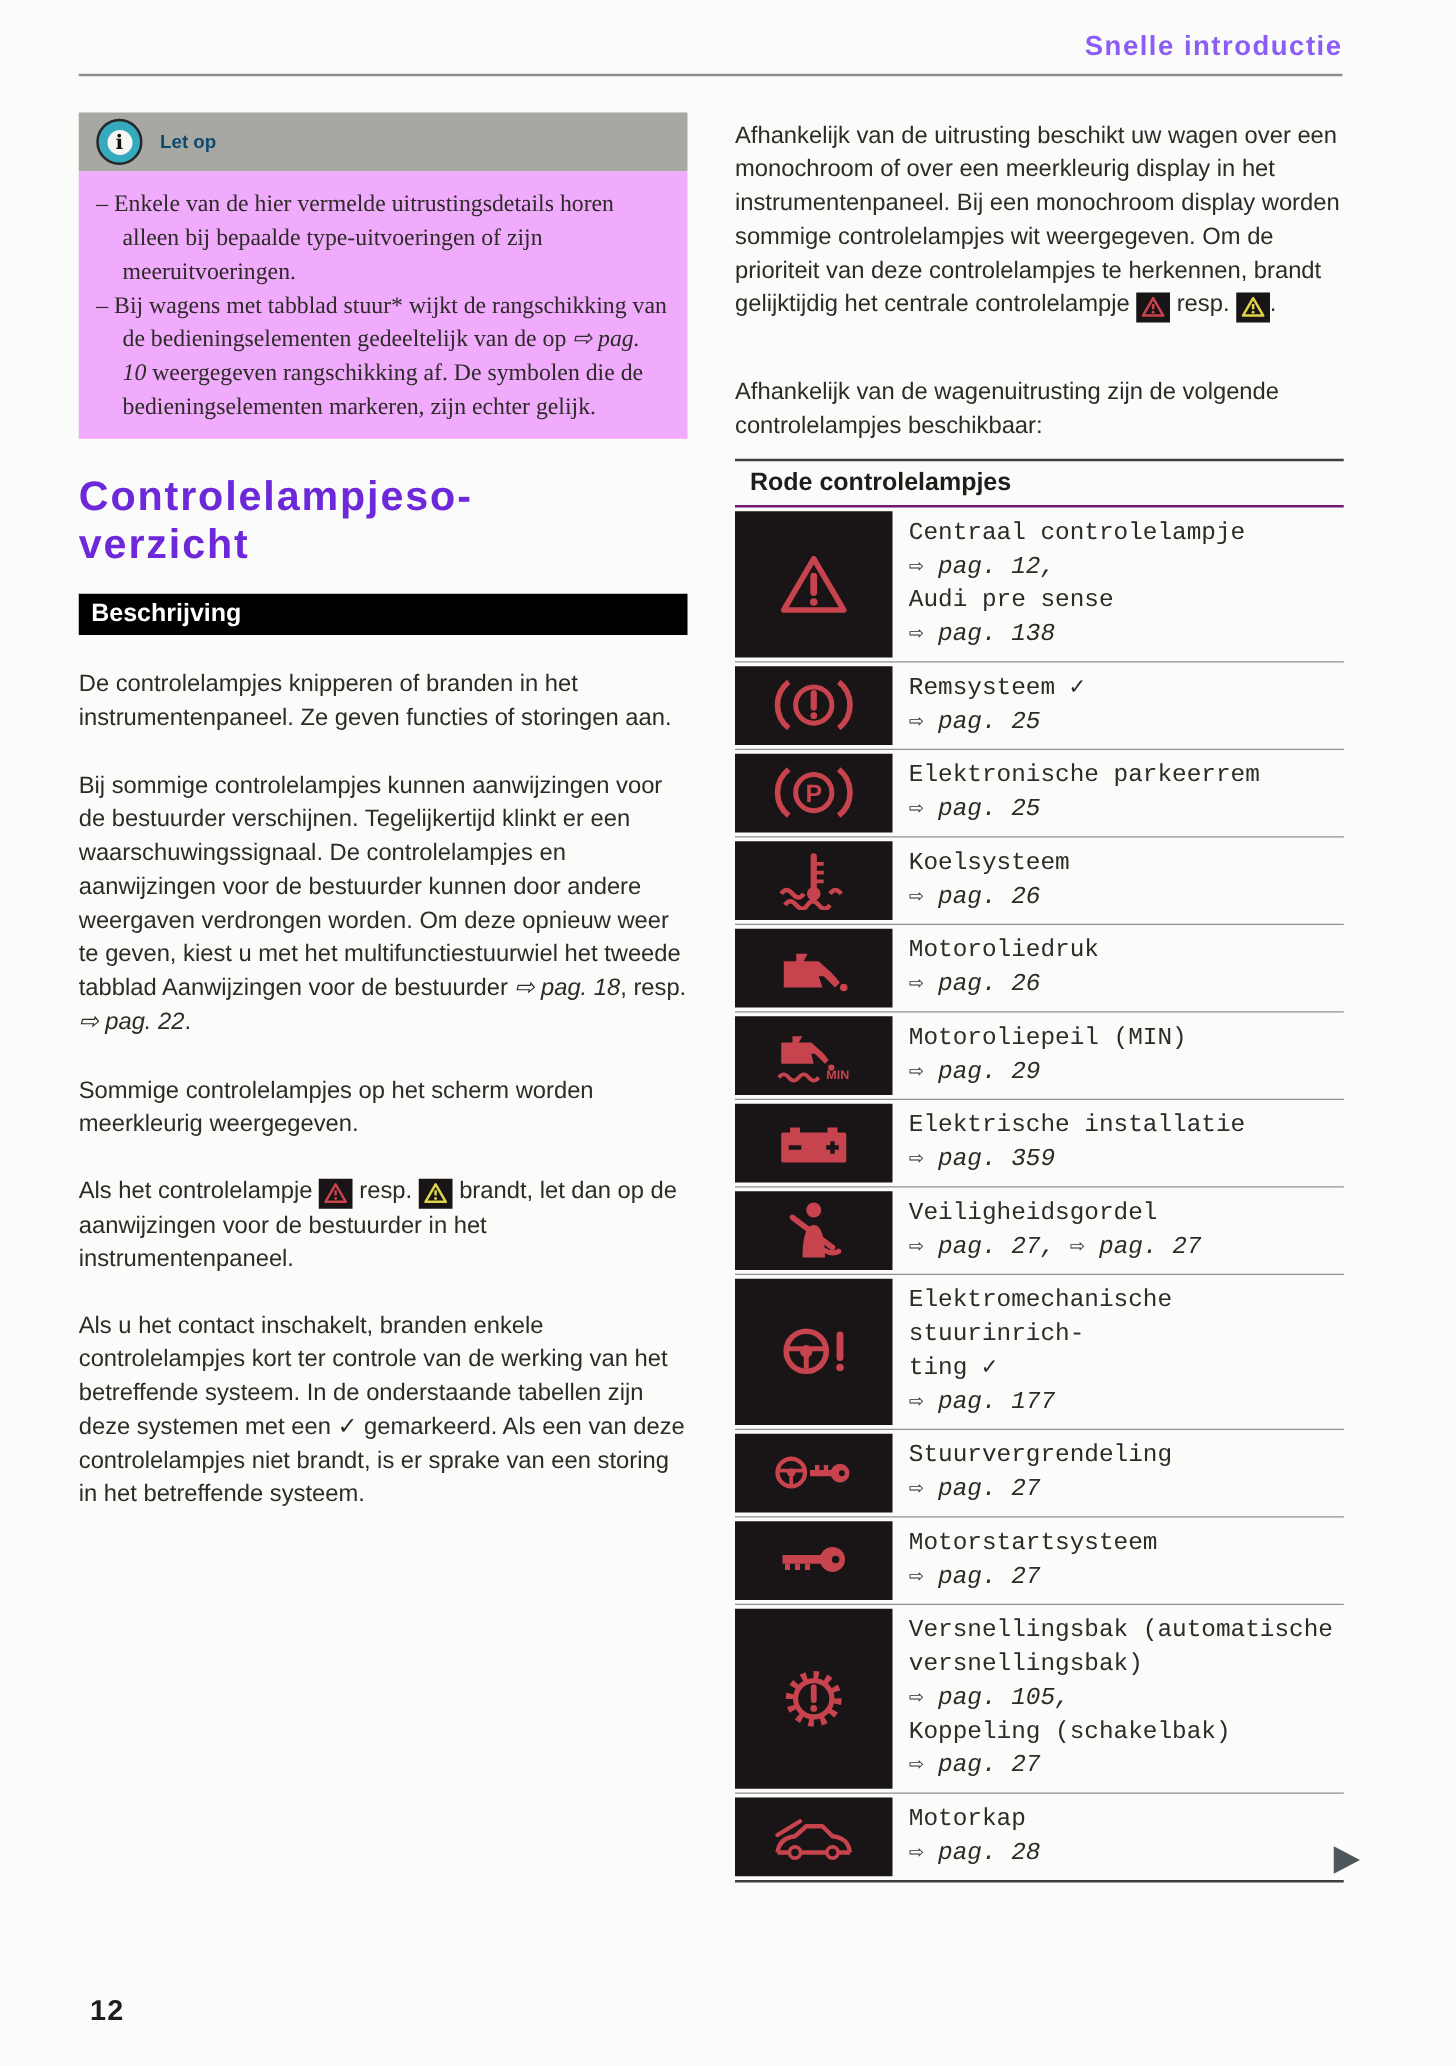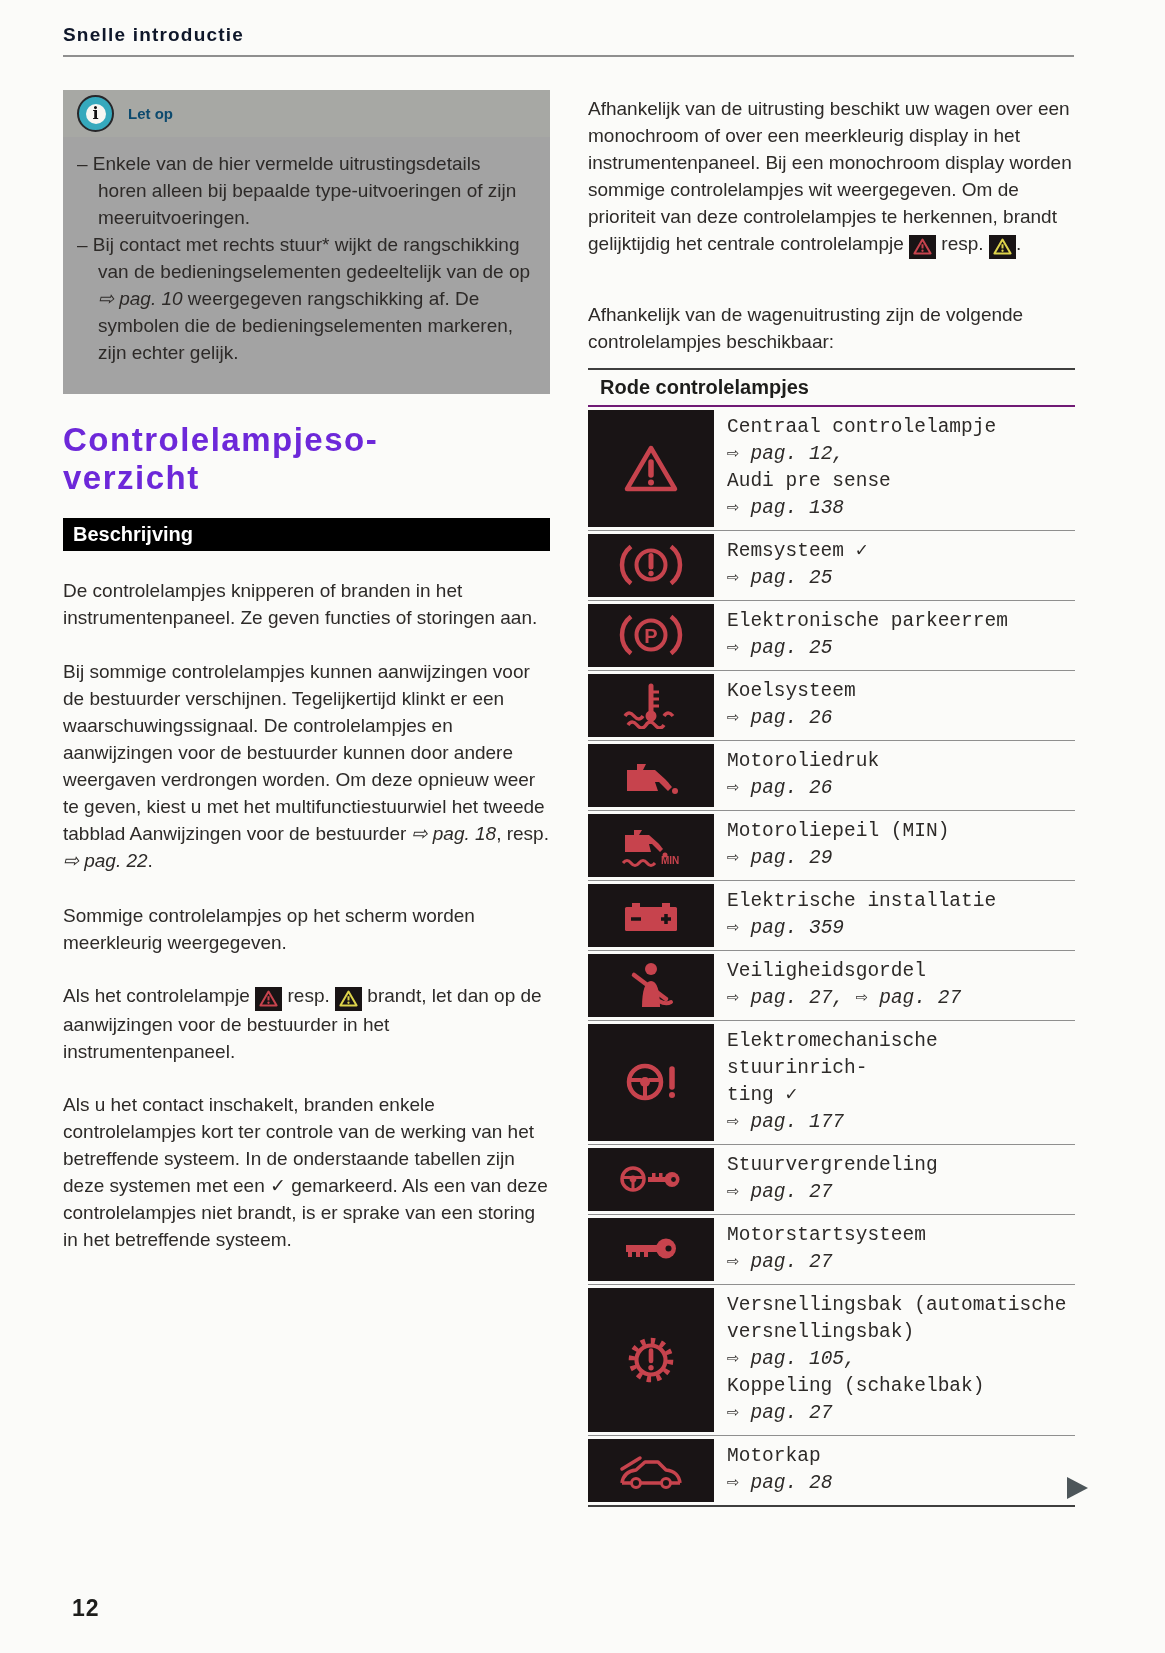--- a/index.html
+++ b/index.html
@@ -8,35 +8,35 @@
     position:relative;
     background:#fbfbf9;
     font-family:"Liberation Sans", sans-serif;
     color:#2d2a28;
     overflow:hidden;
   }
   .chapter-head {
     position:absolute; left:63px; top:24px; width:1011px;
     border-bottom:2px solid #8f8f8f; padding-bottom:9px;
   }
-  .chapter-title { font-size:19px; font-weight:bold; letter-spacing:1.2px; color:#0f172a; }
+  .chapter-title { font-size:22px; font-weight:bold; letter-spacing:1.2px; color:#8b5cf6;text-align:right; }
 
   .col-left  { position:absolute; left:63px;  top:88px; width:487px; font-size:19px; line-height:27px; }
   .col-right { position:absolute; left:588px; top:88px; width:487px; font-size:19px; line-height:27px; }
 
   
   .note { margin-top:2px; }
   .note-head { background:#a7a8a4; height:47px; display:flex; align-items:center; gap:14px; padding:0 14px; }
   .note-title { font-size:15px; font-weight:bold; color:#0c4a6e; }
   .info-badge { width:37px; height:37px; border-radius:50%; background:#35a9bd; border:2px solid #27272a;
     display:flex; align-items:center; justify-content:center; flex:none; }
   .info-core { width:20px; height:20px; border-radius:50%; background:#f6f6f2;
     display:flex; align-items:center; justify-content:center;
     font-family:"DejaVu Serif", serif; font-weight:bold; font-size:16px; color:#111; }
-  .note-body { background:#a3a3a3; padding:13px 16px 28px 14px; }
+  .note-body { background:#f0abfc; padding:13px 16px 12px 14px;font-family:Liberation Serif, serif; }
   .note-item { padding-left:21px; text-indent:-21px; }
 
   h2.main-heading { margin-top:27px; font-size:33px; line-height:38px; font-weight:bold;
     letter-spacing:1.5px; color:#6d28d9; white-space:pre-line; }
 
   .redbar { margin-top:21px; background:#000000; color:#fff; font-weight:bold; font-size:20px;
     height:33px; display:flex; align-items:center; padding:0 10px; gap:9px; }
   .redbar.mt-c { margin-top:30px; }
   .redbar.mt-o { margin-top:36px; }
 
@@ -80,21 +80,21 @@
 
   <div class="note">
     <div class="note-head">
       <span class="info-badge">
           <span class="info-core">i</span>
         </span>
       <span class="note-title">Let op</span>
     </div>
     <div class="note-body">
       <div class="note-item"><span>– Enkele van de hier vermelde uitrustingsdetails horen alleen bij bepaalde type-uitvoeringen of zijn meeruitvoeringen.</span></div>
-      <div class="note-item"><span>– Bij contact met rechts stuur* wijkt de rangschikking van de bedieningselementen gedeeltelijk van de op </span><span class="pref">⇨ pag. 10</span><span> weergegeven rangschikking af. De symbolen die de bedieningselementen markeren, zijn echter gelijk.</span></div>
+      <div class="note-item"><span>– Bij wagens met tabblad stuur* wijkt de rangschikking van de bedieningselementen gedeeltelijk van de op </span><span class="pref">⇨ pag. 10</span><span> weergegeven rangschikking af. De symbolen die de bedieningselementen markeren, zijn echter gelijk.</span></div>
     </div>
   </div>
 
   <h2 class="main-heading">Controlelampjeso-
 verzicht</h2>
 
   <div class="redbar">
     <span>Beschrijving</span>
   </div>
 

